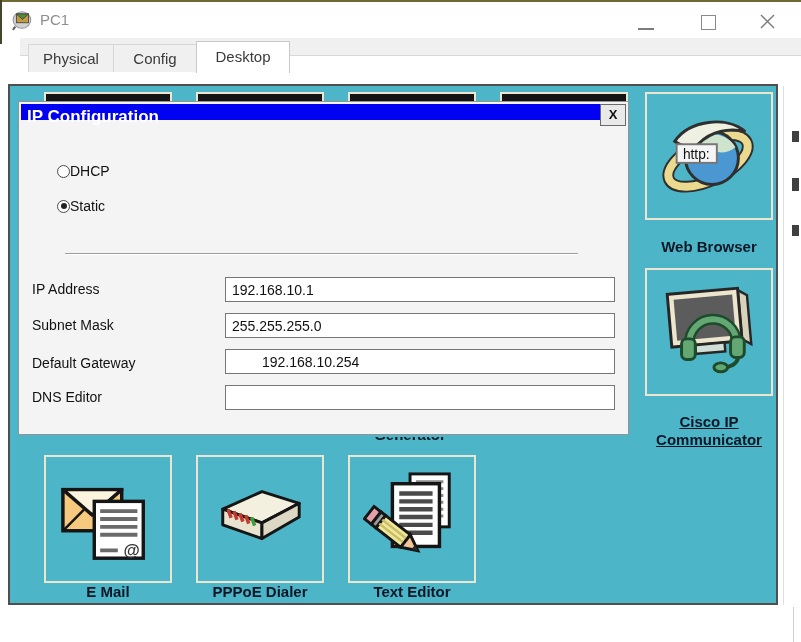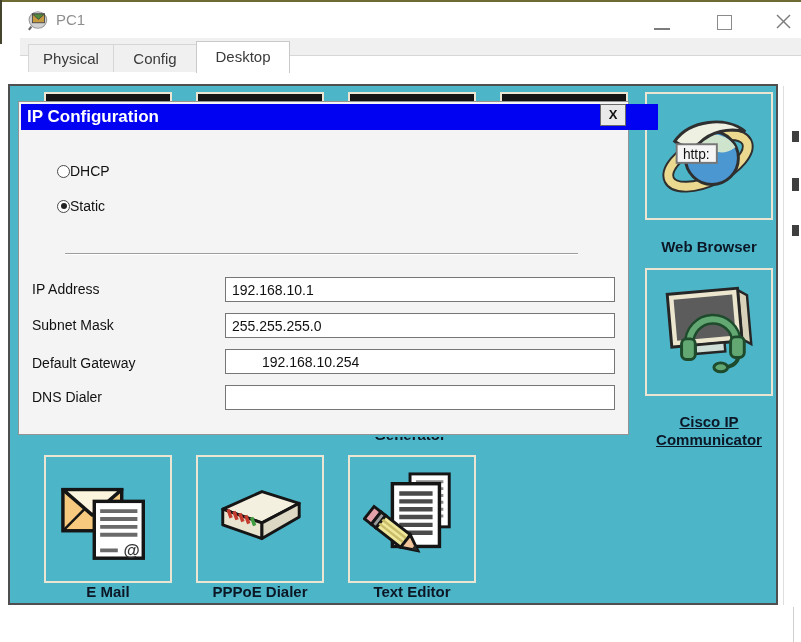--- a/index.html
+++ b/index.html
@@ -4,21 +4,21 @@
 <style>
   html,body{margin:0;padding:0;}
   .screen{
     position:relative; width:801px; height:642px; background:#ffffff;
     font-family:"Liberation Sans", sans-serif; overflow:hidden;
     -webkit-font-smoothing:antialiased;
   }
   
   .top-border{position:absolute;left:0;top:0;width:801px;height:2px;background:#6e6a33;}
   .left-border{position:absolute;left:0;top:0;width:2px;height:44px;background:#45452d;}
-  .titlebar{position:absolute;left:18px;top:2px;width:634px;height:36px;background:#ffffff;}
+  .titlebar{position:absolute;left:2px;top:2px;width:634px;height:36px;background:#ffffff;}
   .pt-logo{position:absolute;left:10px;top:7px;width:22px;height:22px;}
   .win-title{position:absolute;left:38px;top:9px;font-size:15px;color:#8f8f8f;}
   .ctl{position:absolute;top:0;width:44px;height:38px;}
   .ctl-min{left:622px;} .ctl-max{left:684px;} .ctl-close{left:744px;}
   .min-line{position:absolute;left:14px;top:26px;width:16px;height:2px;background:#7c7c7c;}
   .max-box{position:absolute;left:15px;top:13px;width:13px;height:13px;border:1px solid #8a8a8a;}
   
   .tabbar{position:absolute;left:0;top:38px;width:801px;height:18px;background:#f0f0f0;border-bottom:1px solid #d7d7d7;box-sizing:border-box;margin-left:20px;}
   .tab{position:absolute;box-sizing:border-box;text-align:center;font-size:15px;color:#3a3a3a;}
   .tab-inactive{top:6px;height:28px;line-height:27px;background:#f0f0f0;border:1px solid #d6d6d6;border-bottom:none;}
@@ -28,21 +28,21 @@
   
   .panel{position:absolute;left:8px;top:84px;width:770px;height:521px;background:#4cb5c8;border:2px solid #4f4f4f;box-sizing:border-box;}
   .icon-box{position:absolute;width:128px;height:128px;border:2px solid #ebe5d1;box-sizing:border-box;}
   .bg-box{background:#141414;}
   .icon-label{position:absolute;width:150px;text-align:center;font-weight:bold;font-size:15px;color:#0c1726;line-height:18px;}
   .icon-art{position:absolute;left:13px;top:8px;width:98px;height:108px;}
   .sliver{position:absolute;left:336px;top:351px;width:128px;height:6px;overflow:hidden;}
   .sliver > div{margin-top:-11px;text-align:center;font-weight:bold;font-size:15px;color:#0c1726;}
   
   .dialog{position:absolute;left:8px;top:15px;width:611px;height:334px;background:#f4f4f4;border:1px solid #949494;box-sizing:border-box;z-index:5;}
-  .dlg-titlebar{position:absolute;left:2px;top:2px;width:605px;height:26px;background:#0202f2;padding-left:32px;}
+  .dlg-titlebar{position:absolute;left:2px;top:2px;width:605px;height:16px;background:#0202f2;}
   .dlg-title{position:absolute;left:6px;top:3px;font-size:17px;font-weight:bold;color:#ffffff;}
   .dlg-close{position:absolute;right:2px;top:2px;width:26px;height:22px;background:#e9e9e9;border:1px solid #6a6a6a;box-sizing:border-box;text-align:center;line-height:20px;font-size:13px;font-weight:bold;color:#111;}
   .radio-row{position:absolute;left:38px;height:16px;display:flex;align-items:center;}
   .radio{width:13px;height:13px;border:1px solid #4a4a4a;border-radius:50%;background:#fff;box-sizing:border-box;position:relative;}
   .radio.sel::after{content:"";position:absolute;left:2.5px;top:2.5px;width:6px;height:6px;border-radius:50%;background:#222;}
   .radio-label{font-size:14px;color:#111;}
   .hr{position:absolute;left:46px;top:151px;width:513px;height:1px;background:#9e9e9e;box-shadow:0 1px 0 #ffffff;}
   .field-label{position:absolute;left:13px;width:180px;height:25px;line-height:25px;font-size:14px;color:#111;}
   .field-input{position:absolute;left:206px;width:390px;height:25px;box-sizing:border-box;border:1px solid #767676;background:#fff;font-family:"Liberation Sans",sans-serif;font-size:14px;color:#111;padding:0 6px;outline:none;}
   
@@ -194,21 +194,21 @@
 
       <div class="field-label" style="top:175px;">IP Address</div>
       <input class="field-input" style="top: 175px;" value="192.168.10.1">
 
       <div class="field-label" style="top:211px;">Subnet Mask</div>
       <input class="field-input" style="top: 211px;" value="255.255.255.0">
 
       <div class="field-label" style="top:249px;">Default Gateway</div>
       <input class="field-input" style="top: 247px; padding-left: 36px;" value="192.168.10.254">
 
-      <div class="field-label" style="top:283px;">DNS Dialer</div>
+      <div class="field-label" style="top:283px;">DNS Editor</div>
       <input class="field-input" style="top: 283px;" value="">
     </div>
   </div>
 
   <div class="vline1"></div>
   <div class="vline2"></div>
   <div class="frag" style="top:131px;height:11px;"></div>
   <div class="frag" style="top:178px;height:13px;"></div>
   <div class="frag" style="top:225px;height:11px;"></div>
 

